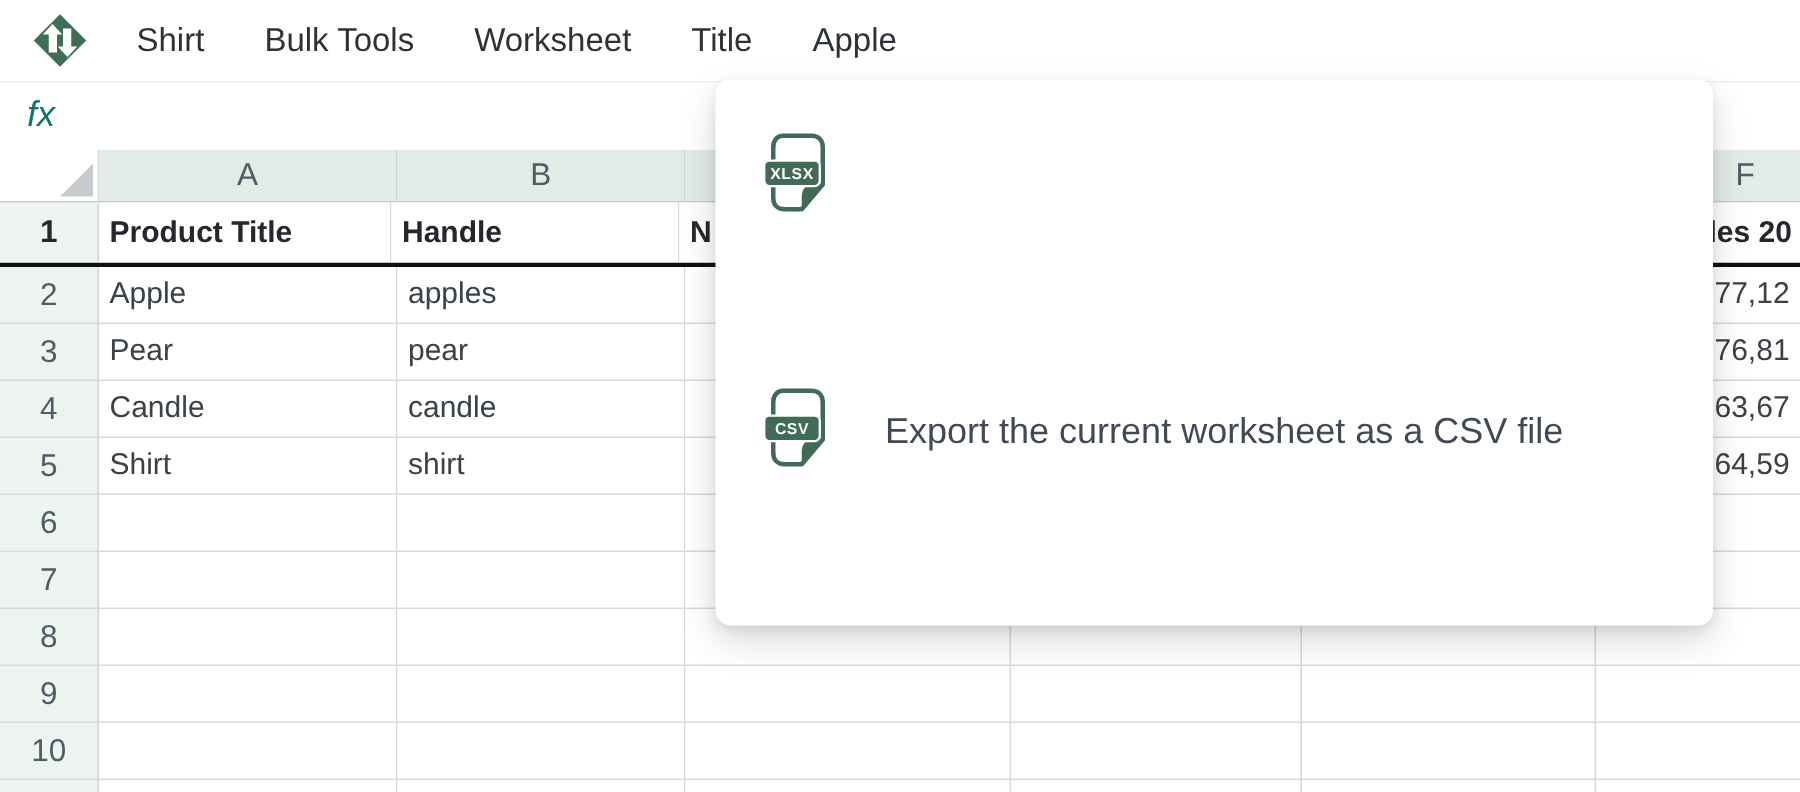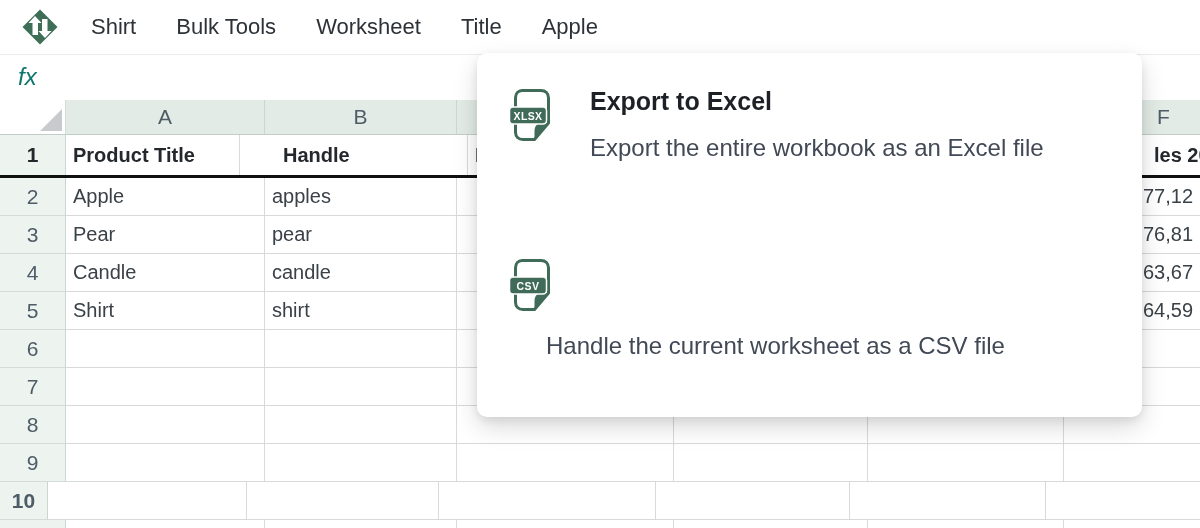--- a/index.html
+++ b/index.html
@@ -93,22 +93,22 @@
       </div>
       <div class="g-cell colhead" style="width: 199px;">A</div>
       <div class="g-cell colhead" style="width: 192px;">B</div>
       <div class="g-cell colhead" style="width: 217px;">C</div>
       <div class="g-cell colhead" style="width: 194px;">D</div>
       <div class="g-cell colhead" style="width: 196px;">E</div>
       <div class="g-cell colhead" style="width: 200px;">F</div>
     </div>
     <div class="g-row frozen">
       <div class="g-cell rownum" style="width: 66px;">1</div>
-      <div class="g-cell" style="width: 174px;">Product Title</div>
-      <div class="g-cell" style="width: 192px; margin-left: 36px;">Handle</div>
+      <div class="g-cell" style="width: 195px;">Product Title</div>
+      <div class="g-cell" style="width: 192px;">Handle</div>
       <div class="g-cell" style="width: 217px;">N</div>
       <div class="g-cell" style="width: 194px;"></div>
       <div class="g-cell" style="width: 196px;"></div>
       <div class="g-cell fcol" style="width: 200px;">les 20</div>
     </div>
     <div class="g-row">
       <div class="g-cell rownum" style="width: 66px;">2</div>
       <div class="g-cell" style="width: 199px;">Apple</div>
       <div class="g-cell" style="width: 192px;">apples</div>
       <div class="g-cell" style="width: 217px;"></div>
@@ -173,21 +173,21 @@
     <div class="g-row">
       <div class="g-cell rownum" style="width: 66px;">9</div>
       <div class="g-cell" style="width: 199px;"></div>
       <div class="g-cell" style="width: 192px;"></div>
       <div class="g-cell" style="width: 217px;"></div>
       <div class="g-cell" style="width: 194px;"></div>
       <div class="g-cell" style="width: 196px;"></div>
       <div class="g-cell fcol" style="width: 200px;"></div>
     </div>
     <div class="g-row">
-      <div class="g-cell rownum" style="width: 48px; font-weight: bold;">10</div>
+      <div class="g-cell rownum" style="width: 66px;">10</div>
       <div class="g-cell" style="width: 199px;"></div>
       <div class="g-cell" style="width: 192px;"></div>
       <div class="g-cell" style="width: 217px;"></div>
       <div class="g-cell" style="width: 194px;"></div>
       <div class="g-cell" style="width: 196px;"></div>
       <div class="g-cell fcol" style="width: 200px;"></div>
     </div>
     <div class="g-row">
       <div class="g-cell rownum" style="width: 66px;"></div>
       <div class="g-cell" style="width: 199px;"></div>
@@ -203,33 +203,29 @@
 
   <div class="dd-item" style="top:33px;">
     <span class="dd-icon">
       <svg width="44" height="56" viewBox="0 0 44 56">
         <path d="M14 2.5 H33 C37.6 2.5 40.5 5.4 40.5 10 V35 L26.5 51.5 H15 C10.4 51.5 7.5 48.6 7.5 44 V10 C7.5 5.4 10.4 2.5 14 2.5 Z" fill="#ffffff" stroke="#3f6b58" stroke-width="3" stroke-linejoin="round"></path>
         <path d="M40.5 35 L26.5 51.5 V43 C26.5 38.5 29 35 34 35 Z" fill="#3f6b58"></path>
         <rect x="1.5" y="19" width="37" height="17" rx="3.5" fill="#3f6b58" stroke="#ffffff" stroke-width="1.5"></rect>
         <text x="20" y="31.5" text-anchor="middle" font-family="Liberation Sans, sans-serif" font-size="10.5" font-weight="bold" letter-spacing="0.4" fill="#ffffff">XLSX</text>
       </svg>
     </span>
-    <div class="dd-text">
-      <div class="dd-title">Export to Excel</div>
-      <div class="dd-desc">Export the entire workbook as an Excel file</div>
-    </div>
   </div>
 
-  <div class="dd-item" style="top:203px;flex-direction:column;">
+  <div class="dd-item" style="top:203px;">
     <span class="dd-icon">
       <svg width="44" height="56" viewBox="0 0 44 56">
         <path d="M14 2.5 H33 C37.6 2.5 40.5 5.4 40.5 10 V35 L26.5 51.5 H15 C10.4 51.5 7.5 48.6 7.5 44 V10 C7.5 5.4 10.4 2.5 14 2.5 Z" fill="#ffffff" stroke="#3f6b58" stroke-width="3" stroke-linejoin="round"></path>
         <path d="M40.5 35 L26.5 51.5 V43 C26.5 38.5 29 35 34 35 Z" fill="#3f6b58"></path>
         <rect x="1.5" y="19" width="37" height="17" rx="3.5" fill="#3f6b58" stroke="#ffffff" stroke-width="1.5"></rect>
         <text x="20" y="31.5" text-anchor="middle" font-family="Liberation Sans, sans-serif" font-size="10.5" font-weight="bold" letter-spacing="0.4" fill="#ffffff">CSV</text>
       </svg>
     </span>
     <div class="dd-text">
-      <div class="dd-desc">Handle the current worksheet as a CSV file</div>
+      <div class="dd-desc">Export the current worksheet as a CSV file</div>
     </div>
   </div>
 
 </div>
 
 </body></html>

